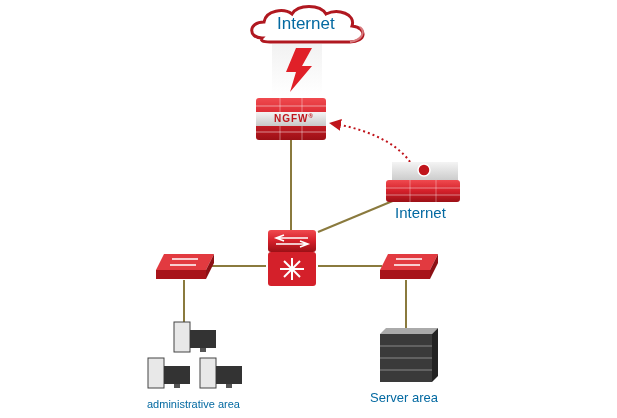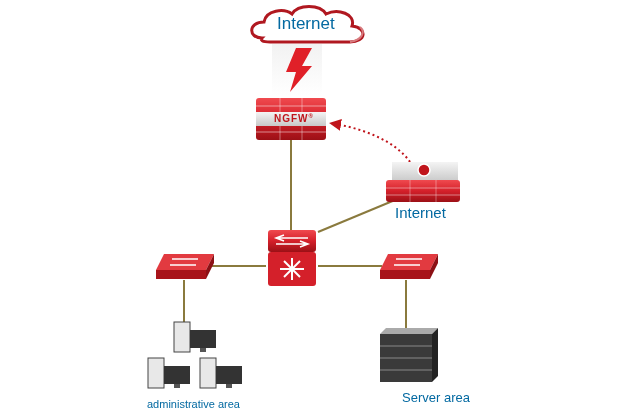--- a/index.html
+++ b/index.html
@@ -126,13 +126,13 @@
       <line x1="380" y1="358" x2="432" y2="358"></line>
       <line x1="380" y1="370" x2="432" y2="370"></line>
     </g>
   </g>
 </svg>
 
 <div class="lbl" style="left:277px;top:14px;font-size:17px;">Internet</div>
 <div class="lbl" style="left:274px;top:113px;font-size:10px;font-weight:bold;color:#c0151c;letter-spacing:1px;"><span>NGFW</span><sup style="font-size:6px;">®</sup></div>
 <div class="lbl" style="left:395px;top:204px;font-size:15px;">Internet</div>
 <div class="lbl" style="left:147px;top:398px;font-size:11px;">administrative area</div>
-<div class="lbl" style="left:402px;top:390px;font-size:13px;">Server area</div>
+<div class="lbl" style="left:370px;top:390px;font-size:13px;">Server area</div>
 
 </body></html>

